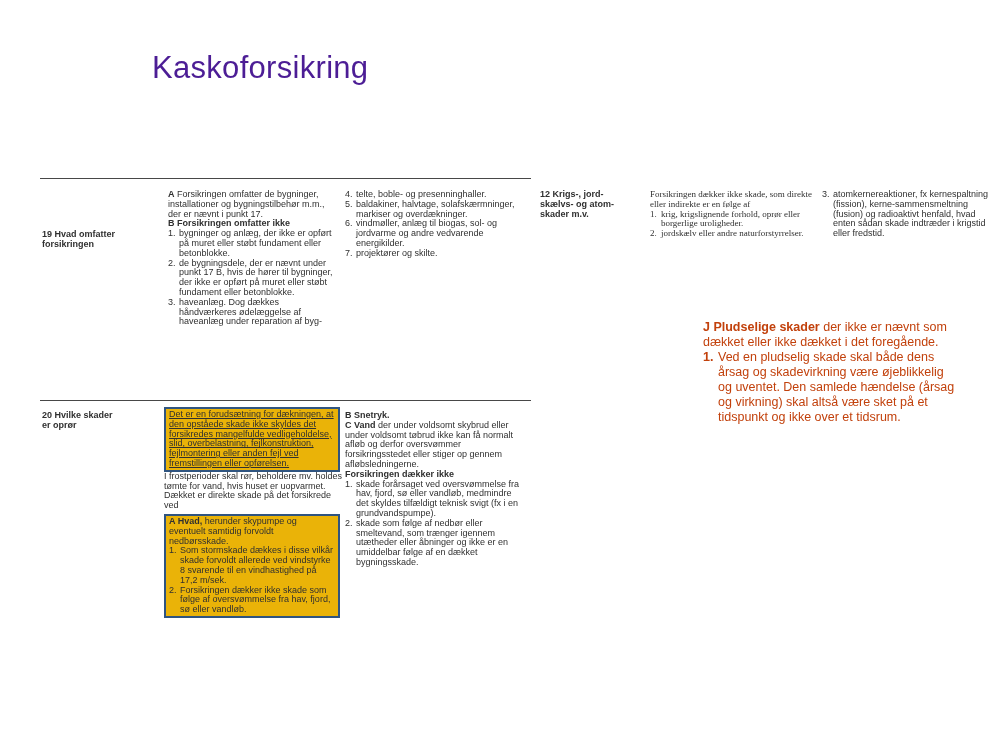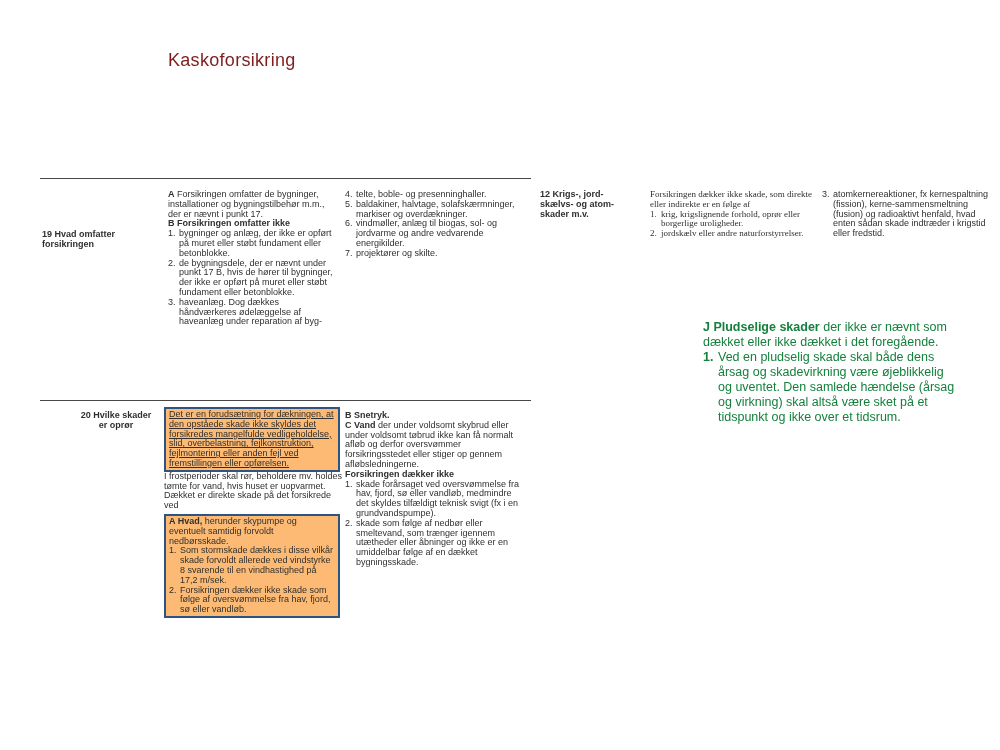--- a/index.html
+++ b/index.html
@@ -2,52 +2,52 @@
 <html><head>
 <meta charset="utf-8">
 <style>
   * { margin:0; padding:0; box-sizing:border-box; }
   html,body { background:#ffffff; }
   #canvas {
     position:relative; width:1000px; height:750px; background:#ffffff;
     font-family:"Liberation Sans", sans-serif; color:#303030; overflow:hidden;
   }
   .title {
-    position:absolute; left:168px; top:50px;
-    font-size:18px; font-weight:400; color:#7f1d1d; letter-spacing:0.3px;
+    position:absolute; left:152px; top:50px;
+    font-size:31px; font-weight:400; color:#4c1d95; letter-spacing:0.3px;
   }
   .rule { position:absolute; height:1px; background:#474747; }
   .rule1 { left:40px; top:178px; width:491px; }
   .rule2 { left:40px; top:400px; width:491px; }
 
   .sec-label {
     position:absolute; font-size:9px; line-height:9.8px; font-weight:bold;
   }
   .col {
     position:absolute; font-size:9px; line-height:9.8px;
   }
   .b { font-weight:bold; }
   p.para { margin:0; }
   .li { display:flex; }
   .li .n { flex:none; width:11px; }
   .li .t { flex:1; }
 
   .hl {
-    background:#fdba74; border:2px solid #2f5480; padding:1px 3px;
+    background:#eab308; border:2px solid #2f5480; padding:1px 3px;
   }
   .hl1 p { text-decoration:underline; }
   .hl2 { margin-top:3px; }
   .frost { margin:2px 0 0 4px; }
   #s20colA { left:164px; top:407px; width:178px; }
   #s20colA .hl { width:176px; }
 
   
   .jblock {
     position:absolute; left:703px; top:320px; width:252px;
-    font-size:12.5px; line-height:15px; color:#15803d;
+    font-size:12.5px; line-height:15px; color:#c2410c;
   }
   .jblock .li .n { width:15px; font-weight:bold; }
 </style>
 </head>
 <body>
 
 <div id="canvas">
 
   <h1 class="title">Kaskoforsikring</h1>
 
@@ -121,21 +121,21 @@
   </div>
 
   <div class="jblock">
     <p class="para"><span class="b">J Pludselige skader</span> <span>der ikke er nævnt som dækket eller ikke dækket i det foregående.</span></p>
     <div class="li">
         <span class="n">1.</span>
         <span class="t">Ved en pludselig skade skal både dens årsag og skadevirkning være øjeblikkelig og uventet. Den samlede hændelse (årsag og virkning) skal altså være sket på et tidspunkt og ikke over et tidsrum.</span>
       </div>
   </div>
 
-  <div class="sec-label" style="left:57px; top:411px; width:118px;text-align:center;">
+  <div class="sec-label" style="left:42px; top:411px; width:118px;">
     <div>20 Hvilke skader</div>
     <div>er oprør</div>
   </div>
 
   <div class="col" id="s20colA">
     <div class="hl hl1">
       <p class="para">Det er en forudsætning for dækningen, at den opståede skade ikke skyldes det forsikredes mangelfulde vedligeholdelse, slid, overbelastning, fejlkonstruktion, fejlmontering eller anden fejl ved fremstillingen eller opførelsen.</p>
     </div>
     <p class="para frost">I frostperioder skal rør, beholdere mv. holdes tømte for vand, hvis huset er uopvarmet. Dækket er direkte skade på det forsikrede ved</p>
     <div class="hl hl2">

